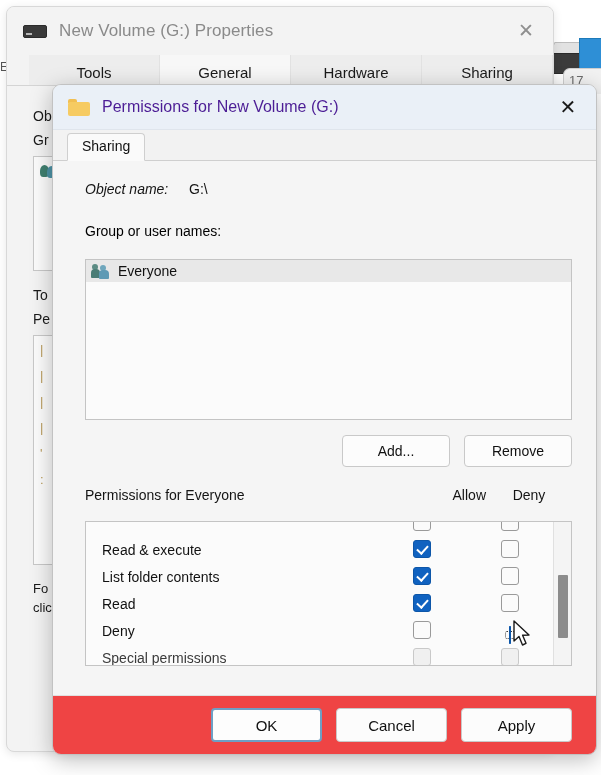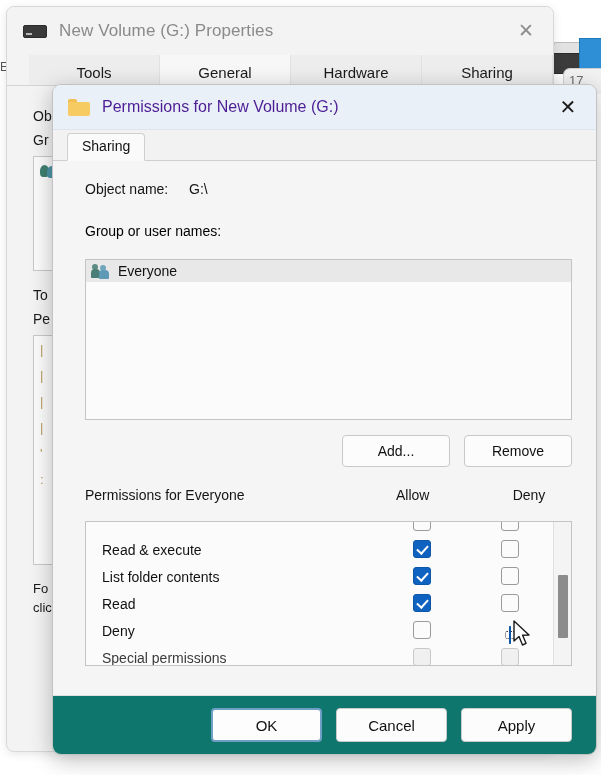--- a/index.html
+++ b/index.html
@@ -287,21 +287,21 @@
     height: 572px;
     background: #f5f5f5;
   }
 
   .objname-row {
     display: flex;
     font-size: 14px;
     color: #141414;
     margin-bottom: 26px;
   }
-  .objname-label { width: 104px; }
+  .objname-label { width: 104px; font-style: italic; }
   .objname-value { }
 
   .section-label {
     font-size: 14px;
     color: #000000;
     margin-bottom: 20px;
   }
 
   .user-listbox {
     height: 161px;
@@ -370,21 +370,21 @@
 
   .perm-header-row {
     display: flex;
     align-items: flex-end;
     margin-top: 20px;
     margin-bottom: 18px;
     font-size: 14px;
     color: #141414;
   }
   .perm-header-title { flex: 1; }
-  .col-allow { width: 90px; text-align: left; }
+  .col-allow { width: 90px; text-align: right; }
   .col-deny  { width: 86px; text-align: center; }
 
   .perm-listbox {
     position: relative;
     height: 145px;
     background: #fbfbfb;
     border: 1px solid #c4c4c4;
     box-sizing: border-box;
     overflow: hidden;
   }
@@ -470,21 +470,21 @@
     left: 513px; top: 620px;
     width: 20px; height: 28px;
     pointer-events: none;
   }
 
   .dialog-footer {
     position: absolute;
     left: 0; bottom: 0;
     width: 100%;
     height: 59px;
-    background: #0f766e;
+    background: #ef4444;
     border-top: 1px solid #e0e0e0;
     display: flex;
     align-items: center;
     justify-content: flex-end;
     gap: 14px;
     padding-right: 24px;
     box-sizing: border-box;
   }
   .footer-btn {
     width: 111px;

